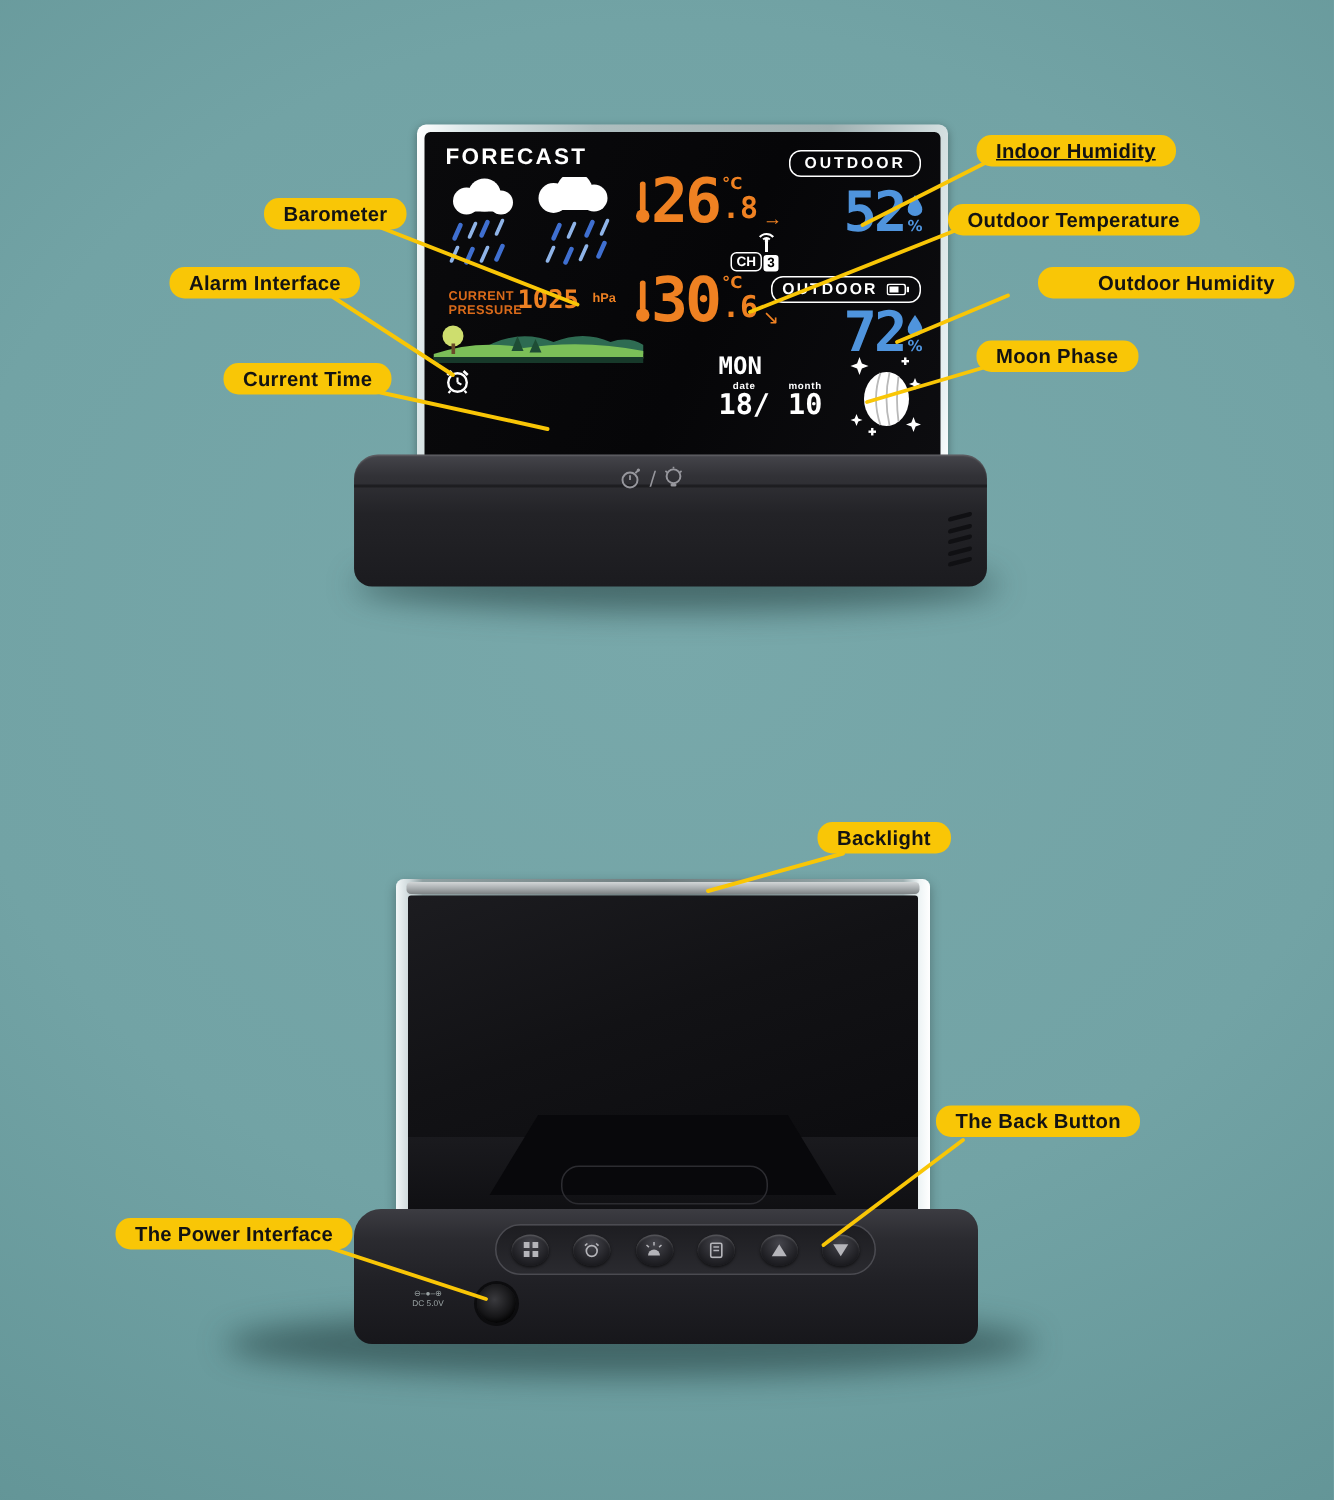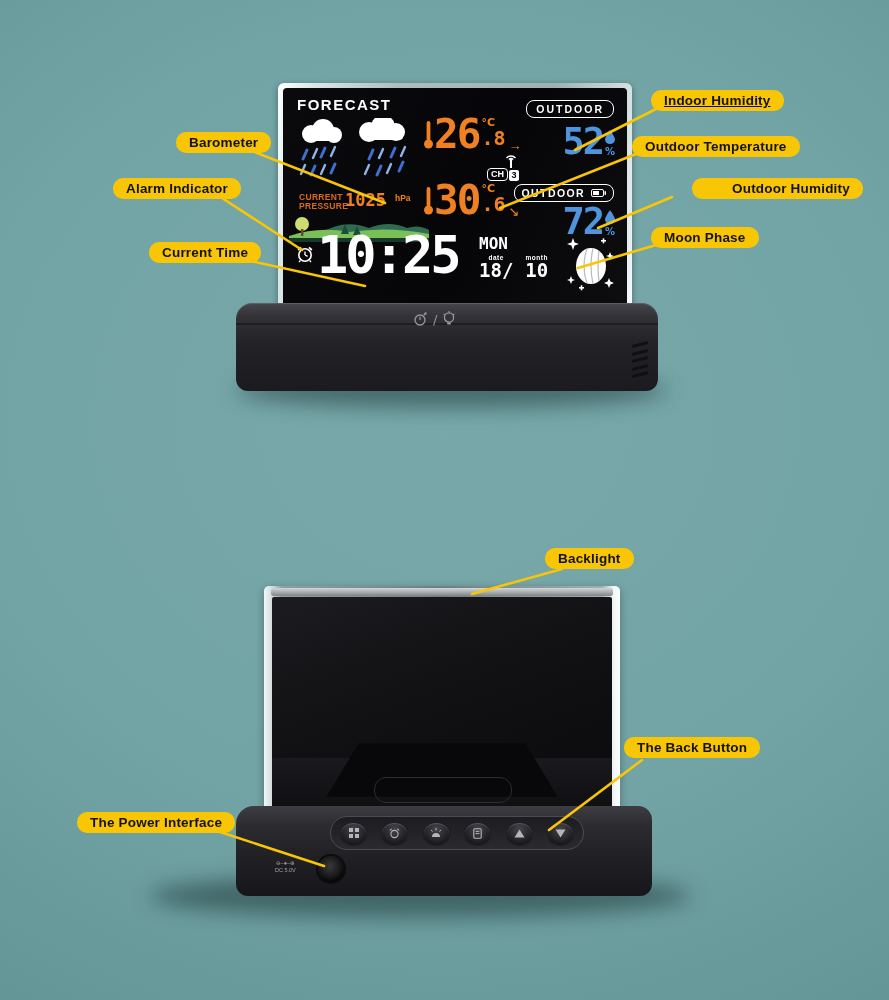--- a/index.html
+++ b/index.html
@@ -230,21 +230,20 @@
       <svg class="abs" style="left:12px;top:156px;" width="20" height="20" viewBox="0 0 20 20">
         <circle cx="10" cy="11" r="6.2" fill="none" stroke="#fff" stroke-width="1.6"></circle>
         <line x1="10" y1="11" x2="10" y2="7.6" stroke="#fff" stroke-width="1.4"></line>
         <line x1="10" y1="11" x2="12.6" y2="12.4" stroke="#fff" stroke-width="1.4"></line>
         <path d="M3.2,6 L6,3.4" stroke="#fff" stroke-width="1.8" fill="none"></path>
         <path d="M16.8,6 L14,3.4" stroke="#fff" stroke-width="1.8" fill="none"></path>
         <line x1="5.4" y1="16.4" x2="4" y2="18" stroke="#fff" stroke-width="1.4"></line>
         <line x1="14.6" y1="16.4" x2="16" y2="18" stroke="#fff" stroke-width="1.4"></line>
       </svg>
 
-      <div class="time-seg seg">10:25</div>
       <div class="weekday seg">MON</div>
       <div class="date-row">
         <span class="dm">
           <small>date</small>
           <span class="seg">18/</span>
         </span>
         <span class="dm">
           <small>month</small>
           <span class="seg">10</span>
         </span>
@@ -364,21 +363,21 @@
     <line x1="656" y1="109" x2="575" y2="150"></line>
     <line x1="636" y1="154" x2="500" y2="208"></line>
     <line x1="672" y1="197" x2="598" y2="228"></line>
     <line x1="656" y1="245" x2="578" y2="268"></line>
     <line x1="562" y1="569" x2="472" y2="594"></line>
     <line x1="642" y1="760" x2="549" y2="830"></line>
     <line x1="214" y1="830" x2="324" y2="866"></line>
   </svg>
 
   <div class="callout" style="left:176px;top:132px;">Barometer</div>
-  <div class="callout" style="left:113px;top:178px;">Alarm Indicator</div>
+  <div class="callout" style="left:113px;top:178px;">Alarm Interface</div>
   <div class="callout" style="left:149px;top:242px;">Current Time</div>
   <div class="callout" style="left:651px;top:90px;text-decoration:underline;">Indoor Humidity</div>
   <div class="callout" style="left:632px;top:136px;">Outdoor Temperature</div>
   <div class="callout" style="left:692px;top:178px;padding-left:40px;">Outdoor Humidity</div>
   <div class="callout" style="left:651px;top:227px;">Moon Phase</div>
   <div class="callout" style="left:545px;top:548px;">Backlight</div>
   <div class="callout" style="left:624px;top:737px;">The Back Button</div>
   <div class="callout" style="left:77px;top:812px;">The Power Interface</div>
 
 </div>

